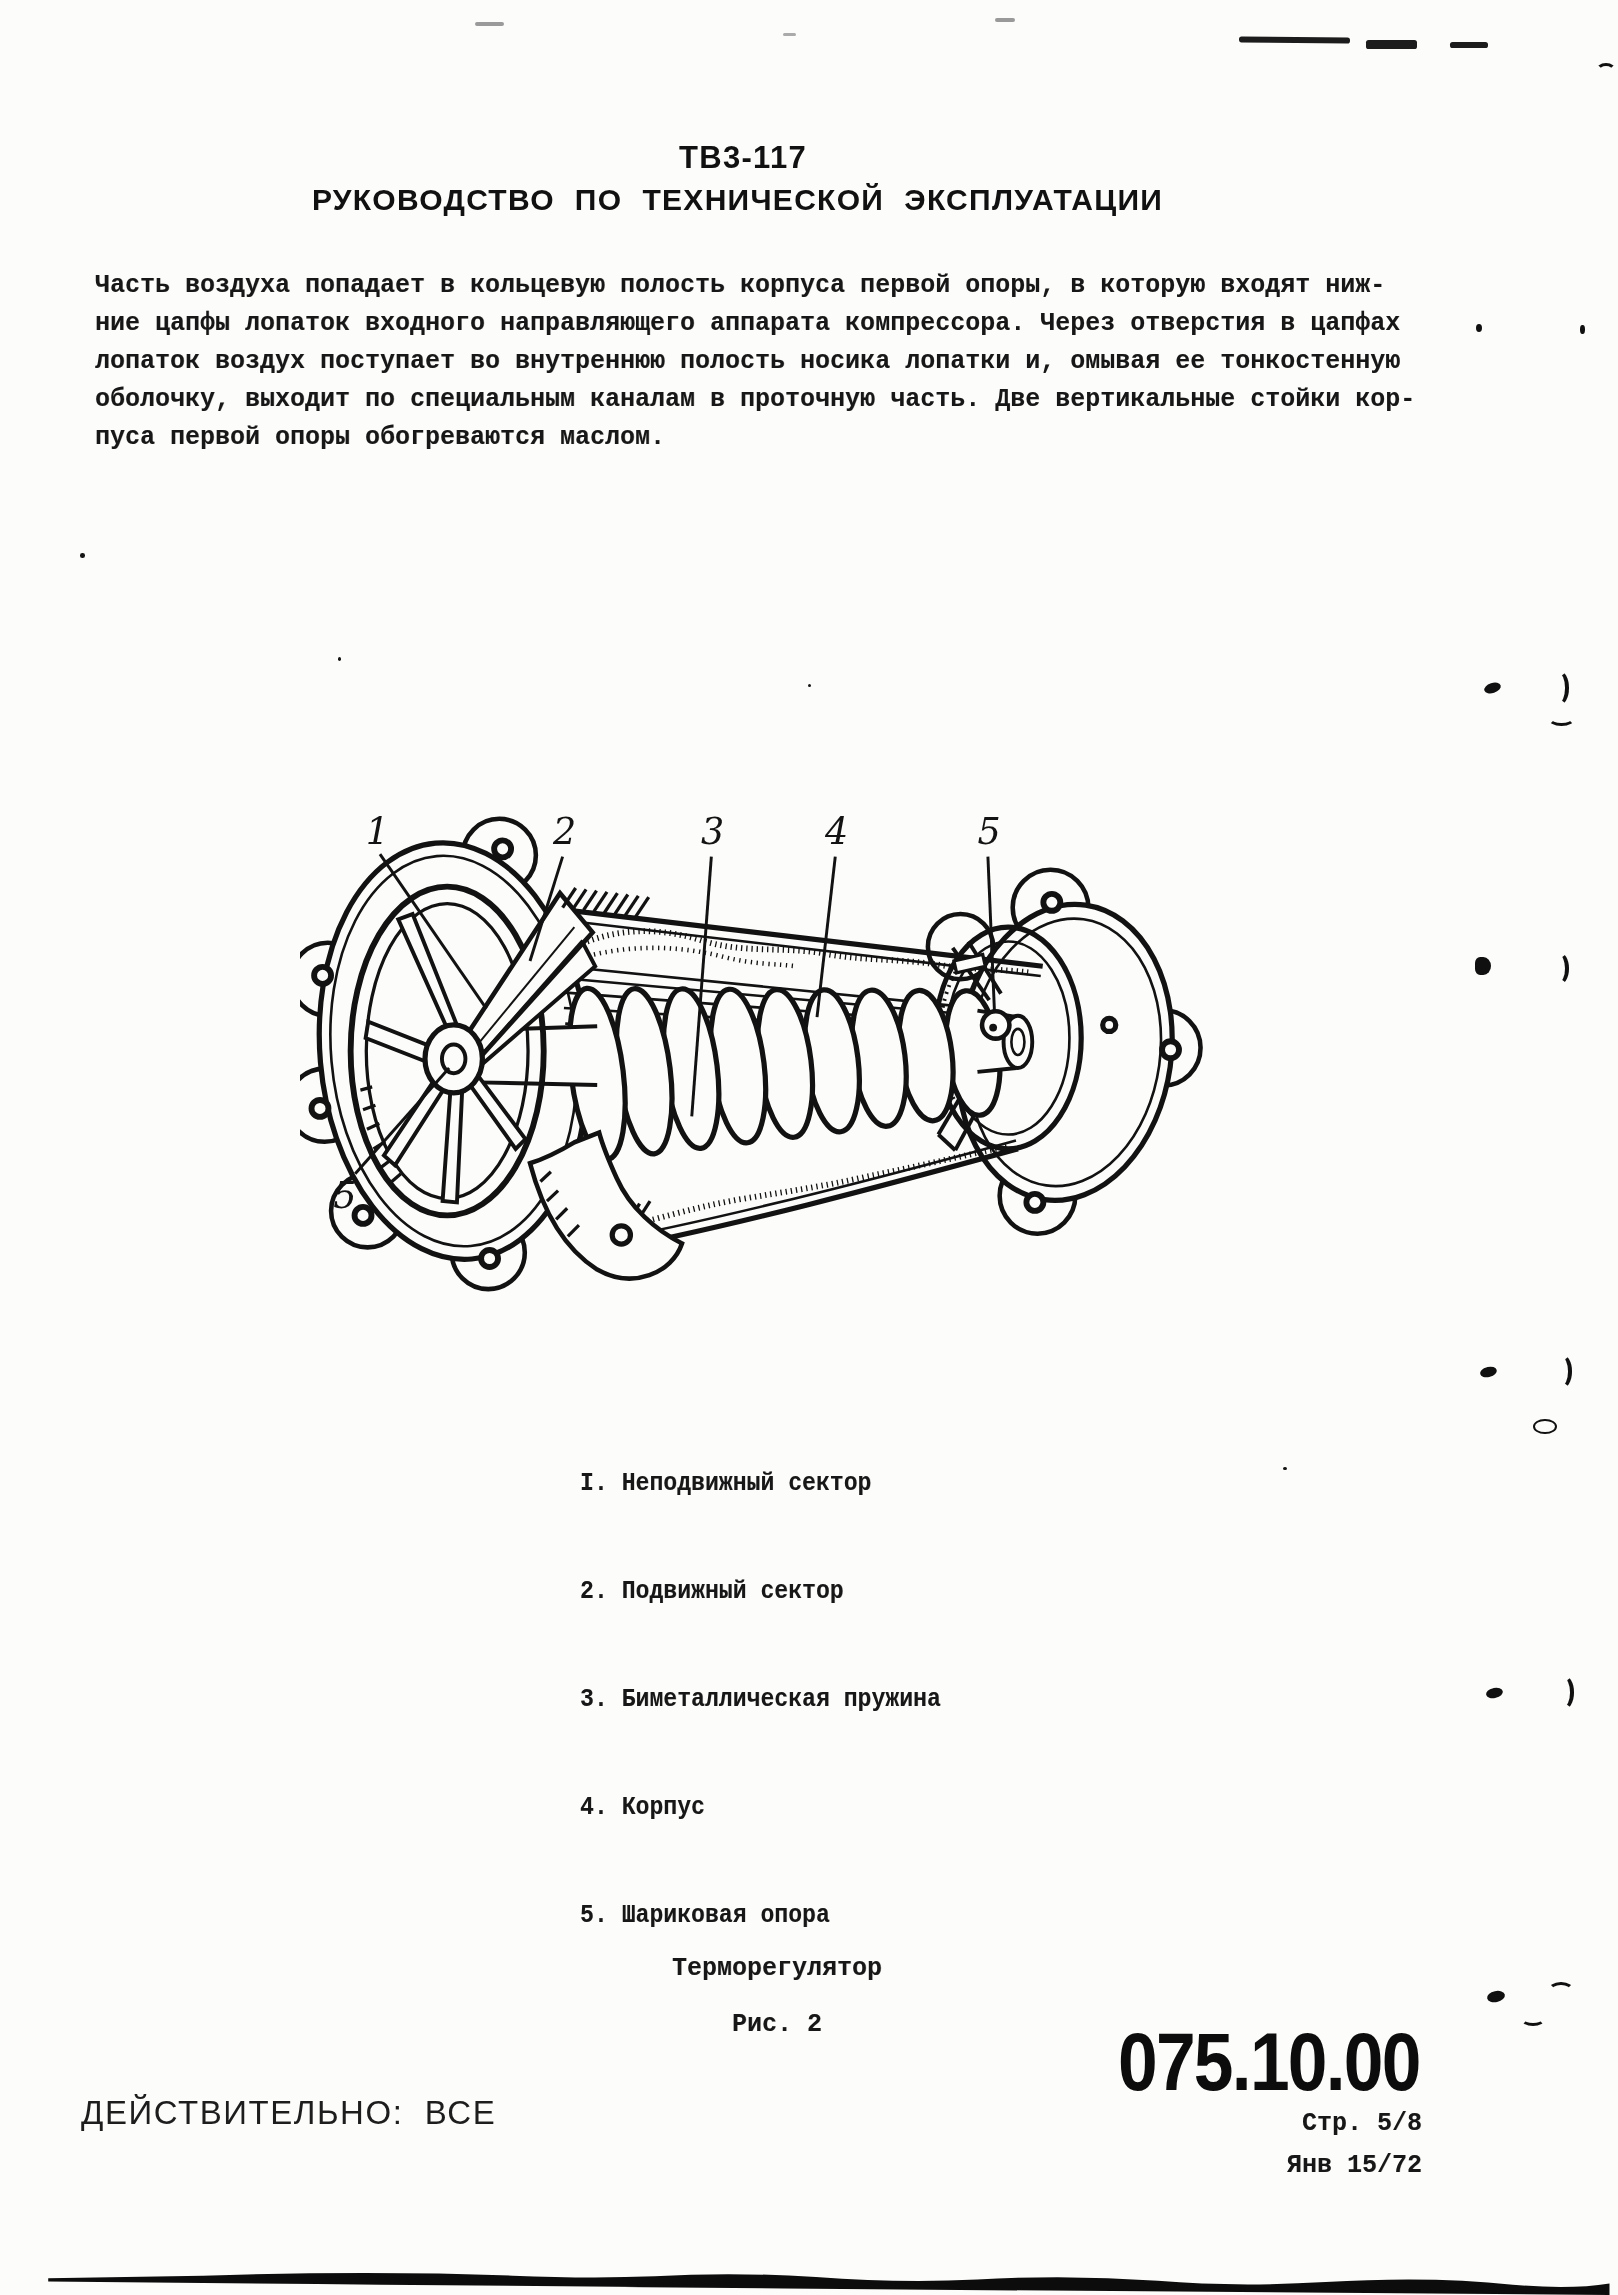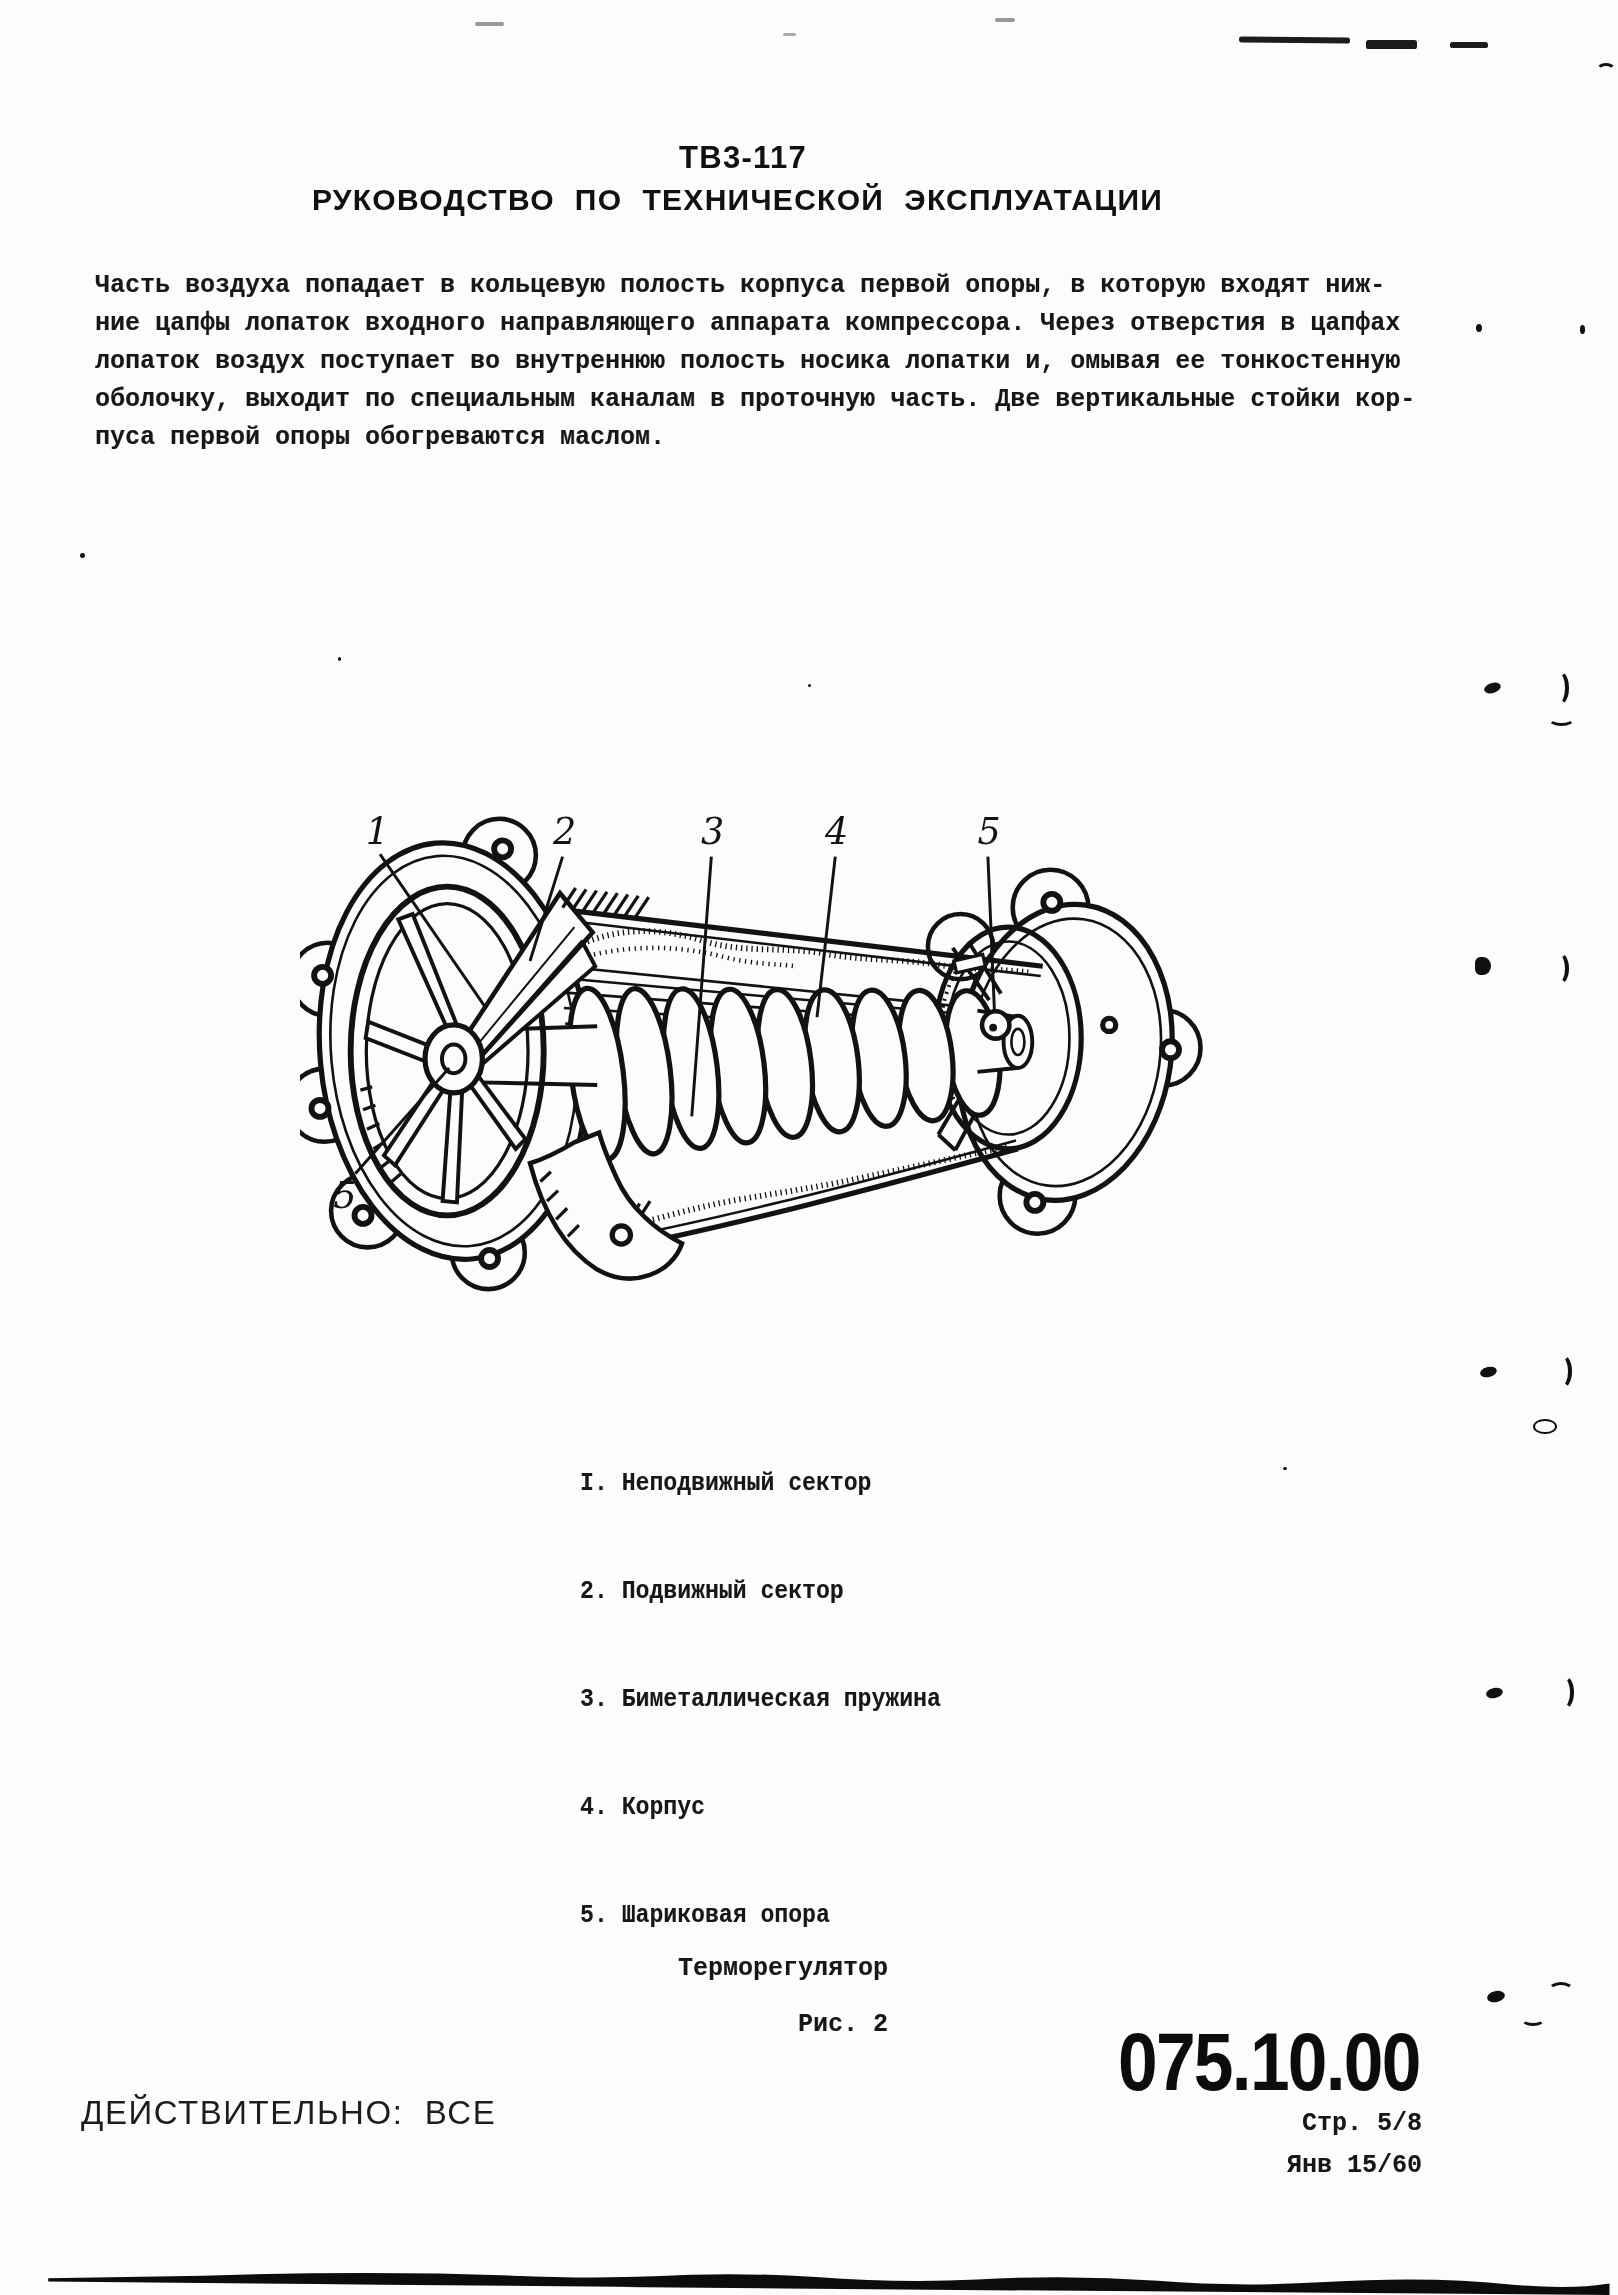--- a/index.html
+++ b/index.html
@@ -19,21 +19,21 @@
   .body-par{
     font-size:25px;font-weight:700;line-height:38px;white-space:pre-line;
     color:#171717;text-shadow:0.4px 0.4px 0 rgba(0,0,0,.28);
   }
   .legend{
     font-size:25px;font-weight:700;line-height:36px;color:#171717;
     transform:scaleX(.925);transform-origin:left top;white-space:pre;
     text-shadow:0.4px 0.4px 0 rgba(0,0,0,.28);
   }
   .caption{
-    font-size:25px;font-weight:700;text-align:right;color:#171717;
+    font-size:25px;font-weight:700;text-align:center;color:#171717;
     text-shadow:0.4px 0.4px 0 rgba(0,0,0,.28);
   }
   .effectivity{
     font-family:"Liberation Sans",sans-serif;font-weight:400;font-size:34px;
     letter-spacing:1.6px;color:#1d1d1d;white-space:pre;transform:scaleX(.97);
     transform-origin:left top;
   }
   .ata{
     font-family:"Liberation Sans",sans-serif;font-weight:700;font-size:82px;
     letter-spacing:-2px;color:#0c0c0c;line-height:1;transform:scaleX(.87);
@@ -256,21 +256,21 @@
     <div>4. Корпус</div>
     <div>5. Шариковая опора</div>
   </div>
 
   <div class="abs caption" style="left:666px;top:1954px;width:222px;">Терморегулятор</div>
   <div class="abs caption" style="left:666px;top:2010px;width:222px;">Рис. 2</div>
 
   <div class="abs effectivity" style="left:81px;top:2093px;">ДЕЙСТВИТЕЛЬНО:  ВСЕ</div>
   <div class="abs ata" style="left:1118px;top:2021px;">075.10.00</div>
   <div class="abs pageref" style="right:197px;top:2109px;">Стр. 5/8</div>
-  <div class="abs dateref" style="right:197px;top:2151px;">Янв 15/60</div>
+  <div class="abs dateref" style="right:197px;top:2151px;">Янв 15/72</div>
 
   <div>
     <div class="smudge" style="left:1239px;top:37px;width:111px;height:5.9px;transform:rotate(.6deg);"></div>
     <div class="smudge" style="left:1366px;top:40px;width:51px;height:8.5px;"></div>
     <div class="smudge" style="left:1450px;top:42px;width:38px;height:5.9px;"></div>
     <div class="smudge" style="left:475px;top:22px;width:29px;height:3.9px;background:#9a9a9a;"></div>
     <div class="smudge" style="left:783px;top:33px;width:13px;height:3.3px;background:#aaa;"></div>
     <div class="smudge" style="left:995px;top:18.3px;width:19.6px;height:3.9px;background:#999;"></div>
     <div class="arc-t" style="left:1596px;top:63px;width:14.4px;height:10.4px;"></div>
 

